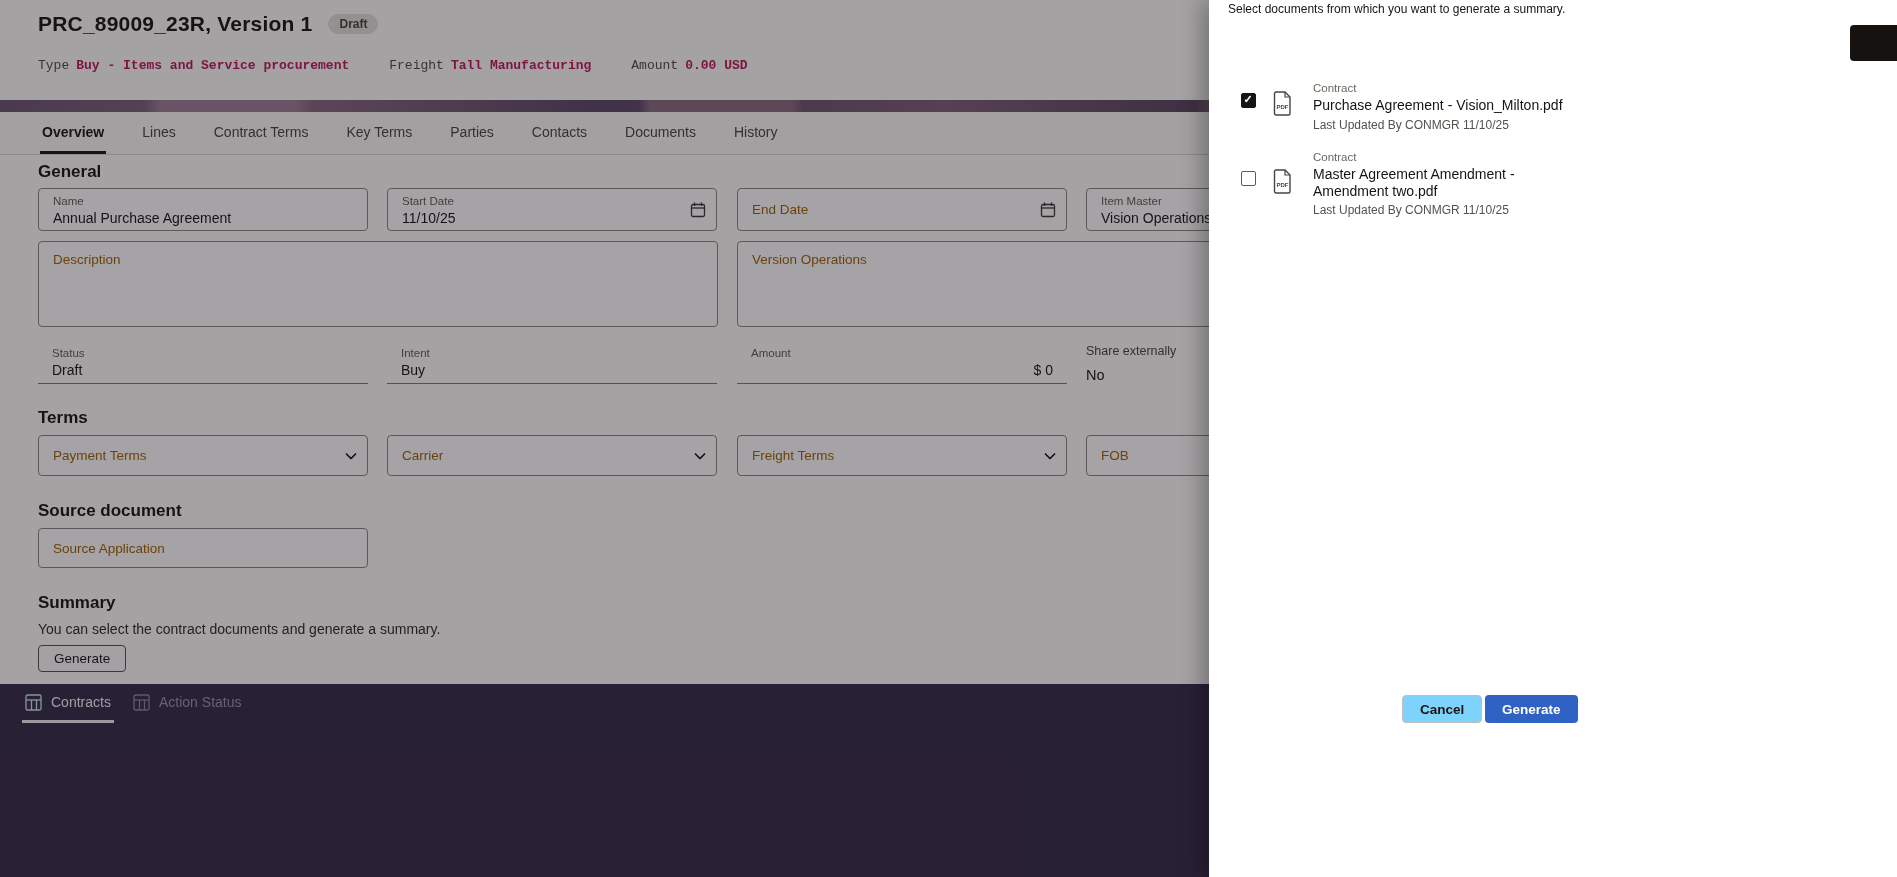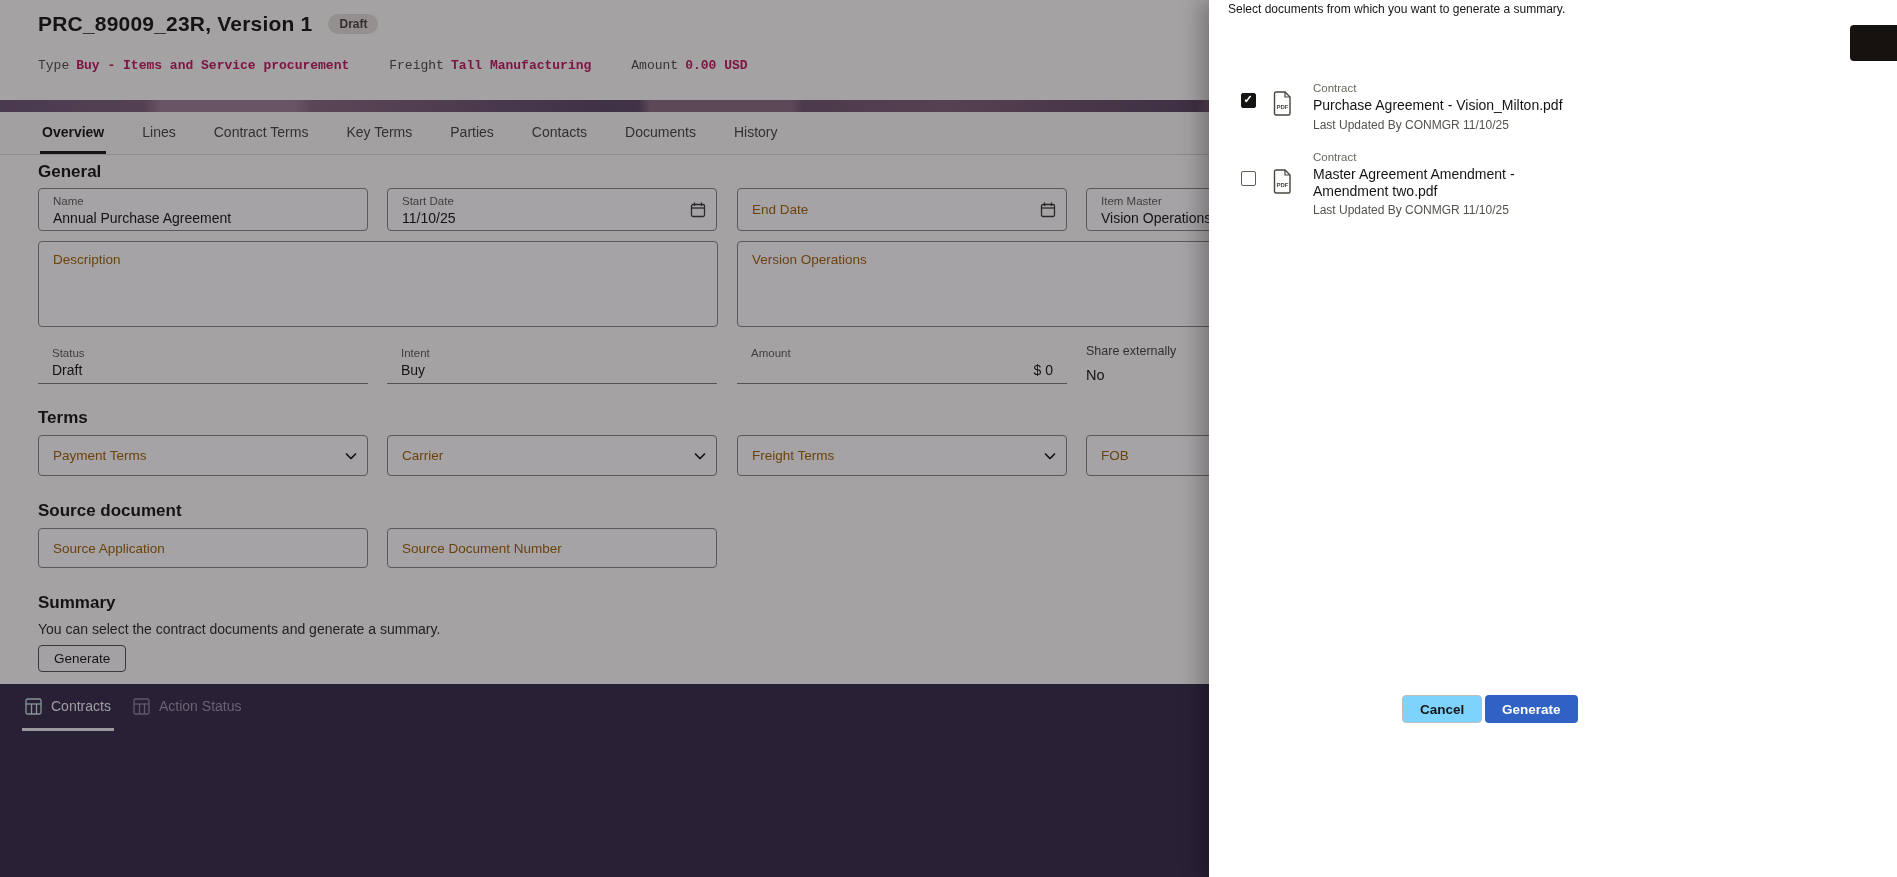--- a/index.html
+++ b/index.html
@@ -53,21 +53,21 @@
   .plain-pair { position:absolute; width:200px; }
   .plain-pair .flabel { font-size:12.5px; color:#49443e; }
   .plain-pair .fvalue { font-size:14.5px; margin-top:7px; }
 
   .summary-text { position:absolute; font-size:14px; color:#2d2b28; }
   .btn-outline { position:absolute; height:27px; padding:0 15px; border:1px solid #55514b; border-radius:4px;
                  background:#fcfbfa; font-size:13.5px; color:#161513; font-family:inherit; cursor:pointer; }
 
   
   .bottombar { position:absolute; left:0; top:684px; width:100%; height:193px; background:#342a47; }
-  .bbar-tab { position:absolute; top:0; height:47px; display:flex; align-items:center; gap:9px;
+  .bbar-tab { position:absolute; top:0; height:39px; display:flex; align-items:center; gap:9px;
               padding:0 3px; cursor:pointer; border-bottom:3px solid transparent; }
   .bbar-tab.active { border-bottom-color:#efedf2; }
   .bbar-label { font-size:14px; color:#f3f1f5; }
   .bbar-tab.inactive .bbar-label { color:#9d95a8; }
 
   
   .scrim { position:absolute; inset:0; background:rgba(22,17,24,0.38); z-index:50; }
 
   
   .drawer { position:absolute; top:0; right:0; width:688px; height:877px; background:#ffffff; z-index:100;
@@ -228,23 +228,20 @@
         <svg width="12" height="7" viewBox="0 0 12 7" fill="none" stroke="#161513" stroke-width="1.6">
             <path d="M1 1 L6 6 L11 1"></path>
           </svg>
       </span>
     </div>
 
     <div class="h2" style="left:38px; top:501px;">Source document</div>
     <div class="field ph-only" style="left:38px; top:528px; height:40px;">
       <span class="ph">Source Application</span>
     </div>
-    <div class="field ph-only" style="left:387px; top:528px; height:40px;">
-      <span class="ph">Source Document Number</span>
-    </div>
 
     <div class="h2" style="left:38px; top:593px;">Summary</div>
     <div class="summary-text" style="left:38px; top:621px;">You can select the contract documents and generate a summary.</div>
     <button class="btn-outline" style="left:38px; top:645px;">Generate</button>
 
     <div class="bottombar" style="background: rgb(52, 42, 71);">
       <div class="bbar-tab active" style="left:22px;">
         <span style="line-height:0;">
           <svg width="17" height="17" viewBox="0 0 17 17" fill="none" stroke="#cde9e4" stroke-width="1.3">
             <rect x="1" y="1" width="15" height="15" rx="1.5"></rect>

